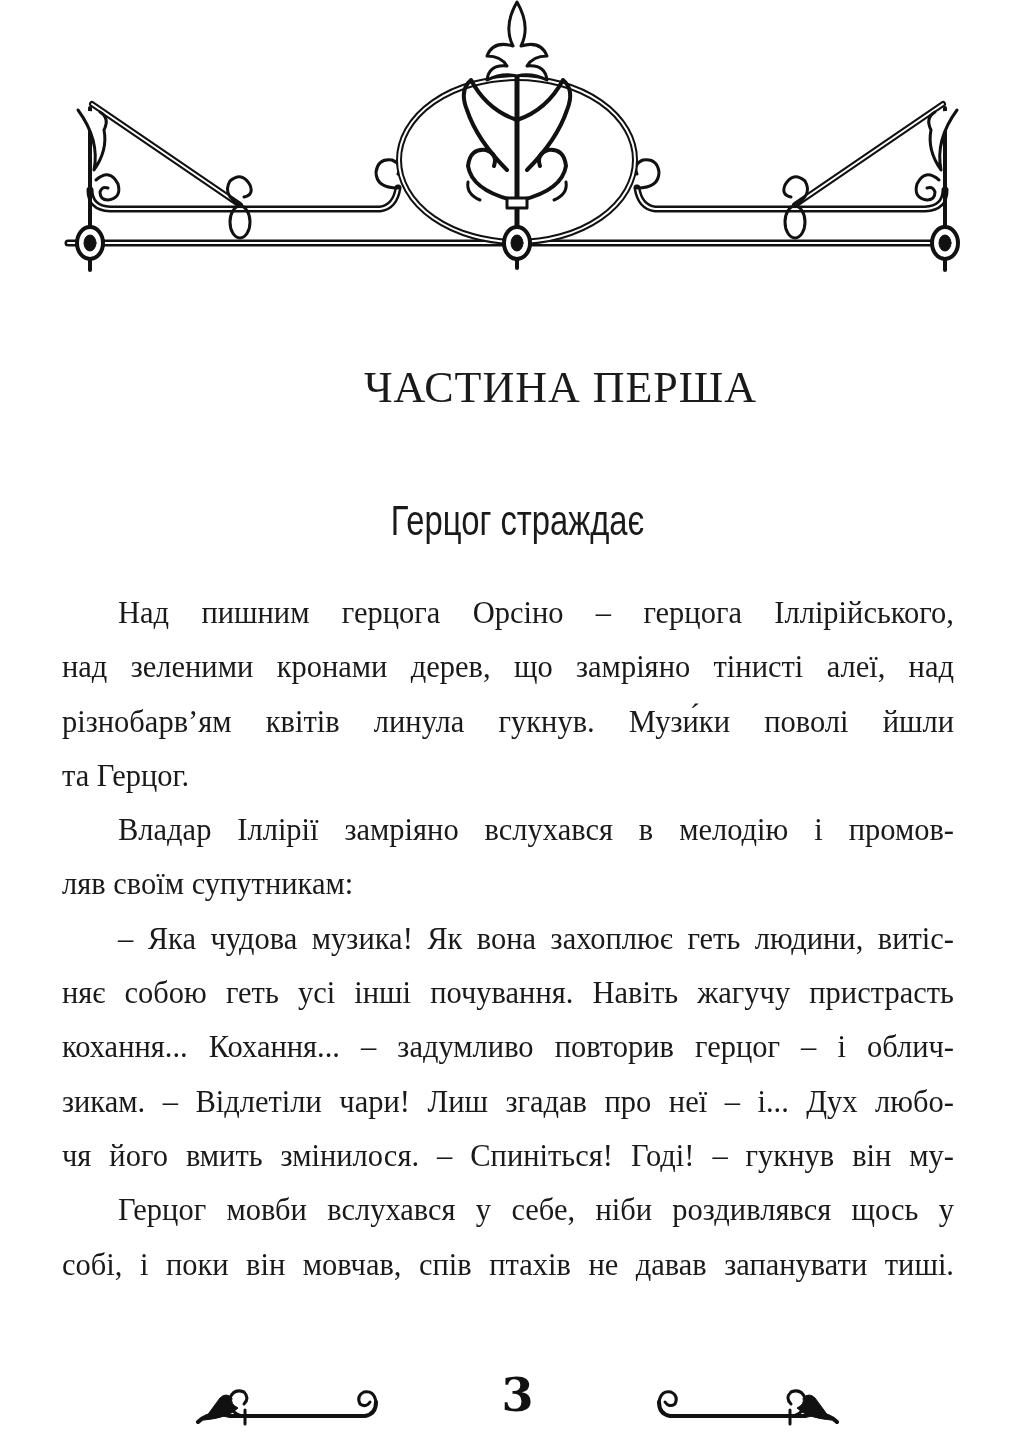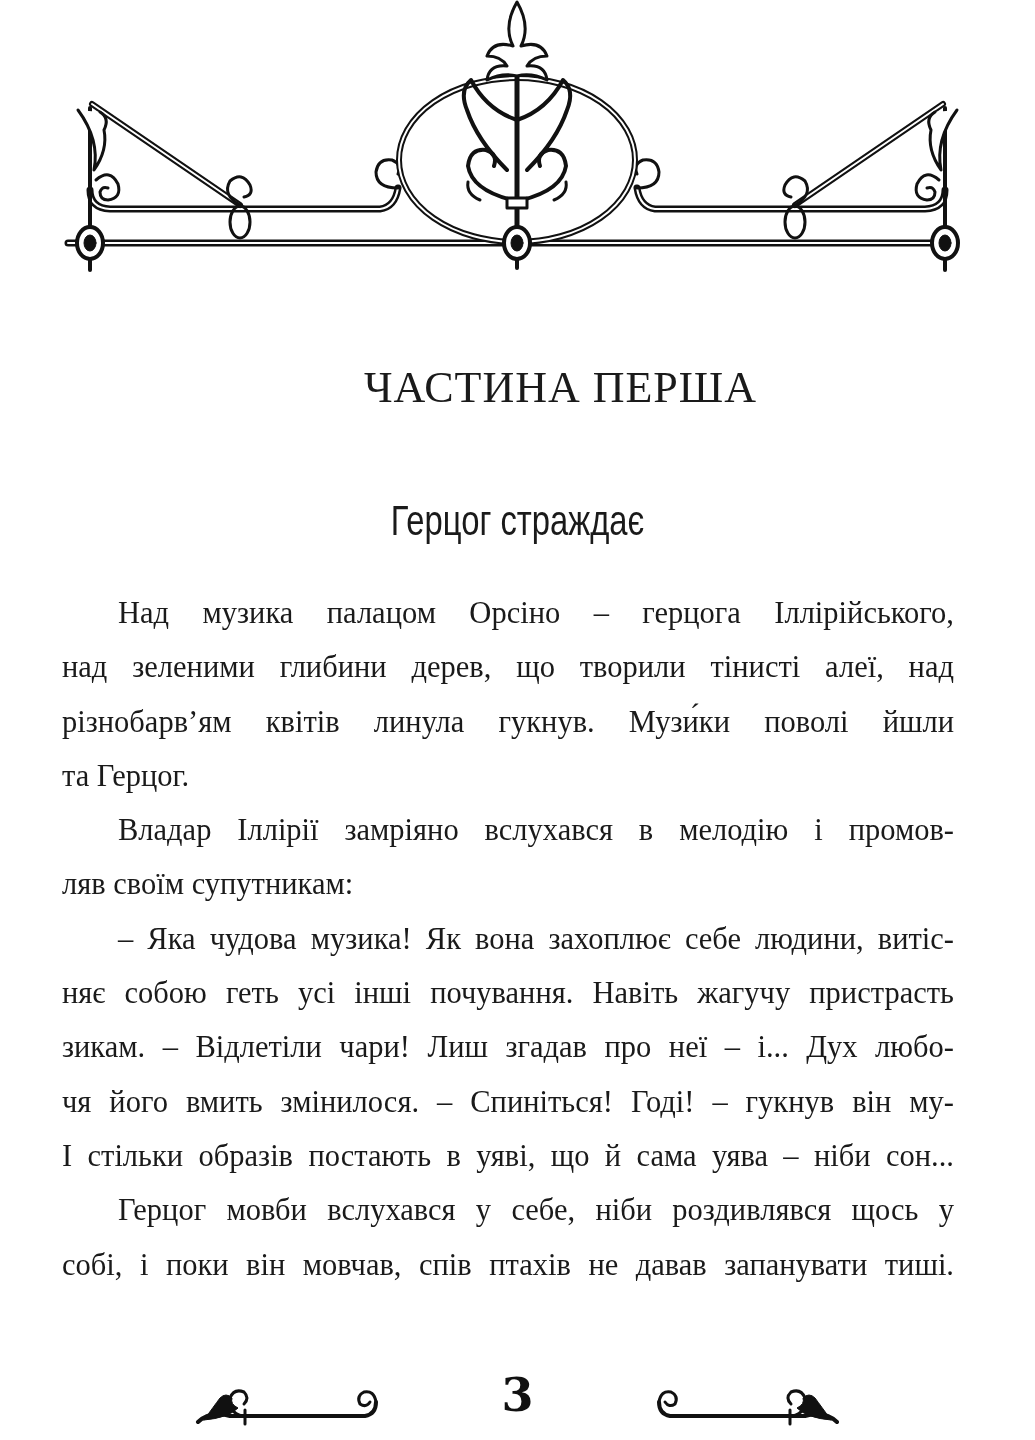--- a/index.html
+++ b/index.html
@@ -95,31 +95,31 @@
     <ellipse cx="885" cy="243" rx="6" ry="8" fill="#111"></ellipse>
     <line x1="30" y1="259" x2="30" y2="270" stroke-width="4"></line>
     <line x1="457" y1="259" x2="457" y2="268" stroke-width="4"></line>
     <line x1="885" y1="259" x2="885" y2="270" stroke-width="4"></line>
   </svg>
 
   <h1 class="part-title">ЧАСТИНА ПЕРША</h1>
   <h2 class="chapter-title">Герцог страждає</h2>
 
   <div class="body-text">
-    <span class="line indent">Над музика палацом Орсіно – герцога Іллірійського,</span>
-    <span class="line">над зеленими глибини дерев, що творили тінисті алеї, над</span>
+    <span class="line indent">Над пишним герцога Орсіно – герцога Іллірійського,</span>
+    <span class="line">над зеленими кронами дерев, що замріяно тінисті алеї, над</span>
     <span class="line">різнобарв’ям квітів линула гукнув. Музи́ки поволі йшли</span>
     <span class="line last">та Герцог.</span>
     <span class="line indent">Владар Іллірії замріяно вслухався в мелодію і промов-</span>
     <span class="line last">ляв своїм супутникам:</span>
-    <span class="line indent">– Яка чудова музика! Як вона захоплює себе людини, витіс-</span>
+    <span class="line indent">– Яка чудова музика! Як вона захоплює геть людини, витіс-</span>
     <span class="line">няє собою геть усі інші почування. Навіть жагучу пристрасть</span>
+    <span class="line">кохання... Кохання... – задумливо повторив герцог – і облич-</span>
     <span class="line">зикам. – Відлетіли чари! Лиш згадав про неї – і... Дух любо-</span>
     <span class="line">чя його вмить змінилося. – Спиніться! Годі! – гукнув він му-</span>
-    <span class="line">І стільки образів постають в уяві, що й сама уява – ніби сон...</span>
     <span class="line indent">Герцог мовби вслухався у себе, ніби роздивлявся щось у</span>
     <span class="line">собі, і поки він мовчав, спів птахів не давав запанувати тиші.</span>
   </div>
 
   <div class="footer">
     <svg class="footer-orn-left" viewBox="0 0 200 50" fill="none" stroke="#111" stroke-linecap="round">
       <path d="M8 42 Q20 30 40 36 L175 36 Q186 34 186 22" stroke-width="4"></path>
       <path d="M186 22 q-2 -12 -12 -10 q-8 4 -4 12 q6 4 10 -2" stroke-width="3"></path>
       <path d="M52 36 q-14 -4 -12 -18 q4 -10 14 -6 q6 6 0 12" stroke-width="3"></path>
       <path d="M14 40 q10 -14 16 -22 q6 -6 12 0 q-2 6 6 10 q-10 10 -34 12z" fill="#111" stroke-width="1"></path>

